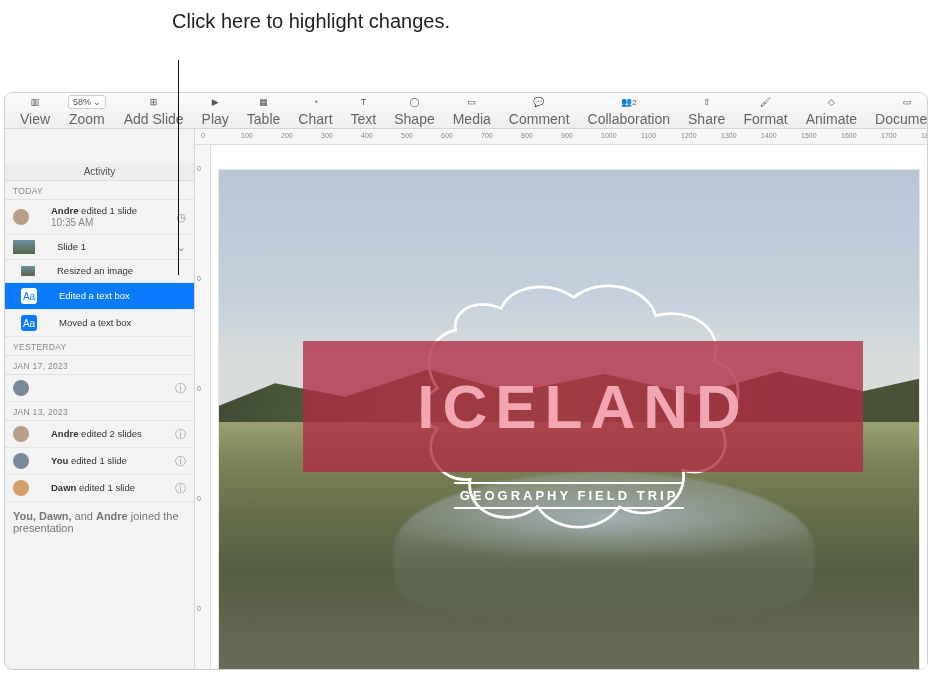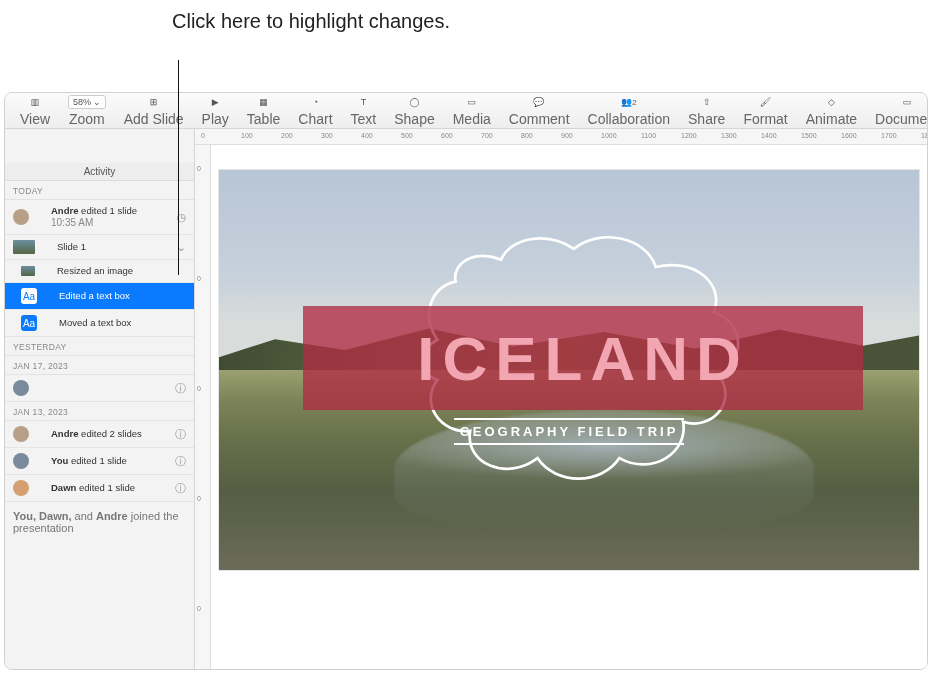--- a/index.html
+++ b/index.html
@@ -45,21 +45,21 @@
 b { font-weight: 600; }
 
 
 .canvas-area { flex: 1; display: flex; flex-direction: column; background: #fff; position: relative; }
 .ruler-h { height: 16px; background: #f6f6f6; border-bottom: 1px solid #ddd; position: relative; overflow: hidden; font-size: 7px; color: #888; }
 .ruler-v { width: 16px; background: #f6f6f6; border-right: 1px solid #ddd; position: relative; overflow: hidden; font-size: 7px; color: #888; }
 .ruler-h .tick { position: absolute; top: 3px; }
 .ruler-v .tick { position: absolute; left: 2px; transform: none; }
 .canvas-row { flex: 1; display: flex; min-height: 0; }
 .stage { flex: 1; background: #fff; display: flex; align-items: flex-start; justify-content: center; padding: 25px 8px; overflow: hidden; }
-.slide { width: 700px; height: 400px; position: relative; overflow: hidden; box-shadow: 0 0 0 1px #e5e5e5; }
+.slide { width: 700px; height: 504px; position: relative; overflow: hidden; box-shadow: 0 0 0 1px #e5e5e5; }
 
 
 .sky { position: absolute; inset: 0; background: linear-gradient(#b8c5d4 0%, #c5d0dc 25%, #d8dcdb 38%); }
 .mtn { position: absolute; top: 36%; left: 0; right: 0; height: 18%; background: linear-gradient(100deg, #3f4a33 0%, #5a6a40 30%, #6e7946 50%, #4a5238 80%); clip-path: polygon(0 60%, 8% 35%, 18% 50%, 30% 20%, 42% 45%, 55% 25%, 68% 48%, 80% 22%, 92% 44%, 100% 30%, 100% 100%, 0 100%); }
 .plain { position: absolute; top: 50%; left: 0; right: 0; bottom: 0; background: linear-gradient(#9aa070 0%, #7d8458 15%, #67704a 35%, #555e42 60%, #6b6b5a 100%); }
 .river { position: absolute; top: 60%; left: 25%; right: 15%; height: 30%; background: radial-gradient(ellipse 80% 40% at 50% 30%, rgba(168,180,188,0.9), transparent 70%), linear-gradient(#a8b4bc55, transparent); border-radius: 50% 50% 30% 30%; filter: blur(1px); }
 
 
 .map-outline { position: absolute; top: 8%; left: 26%; width: 52%; height: 78%; }
 .map-outline svg { width: 100%; height: 100%; }

